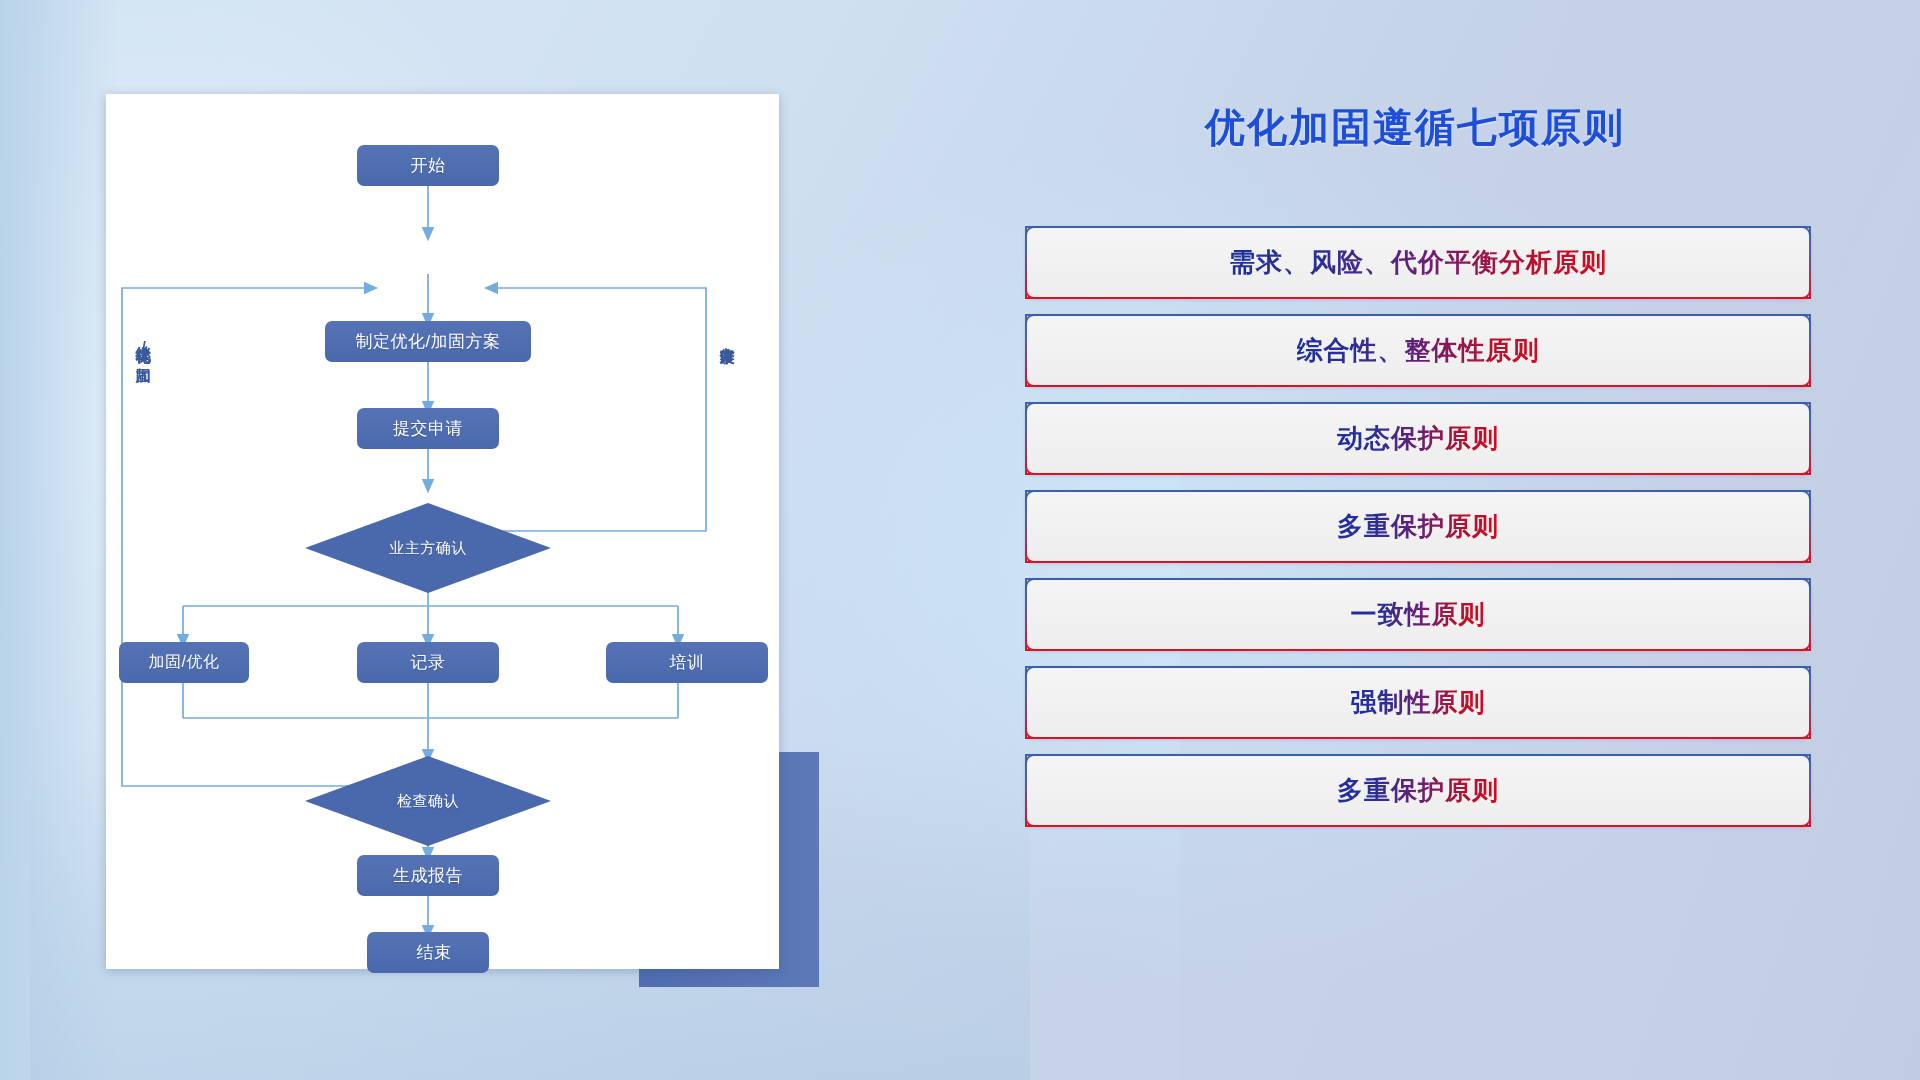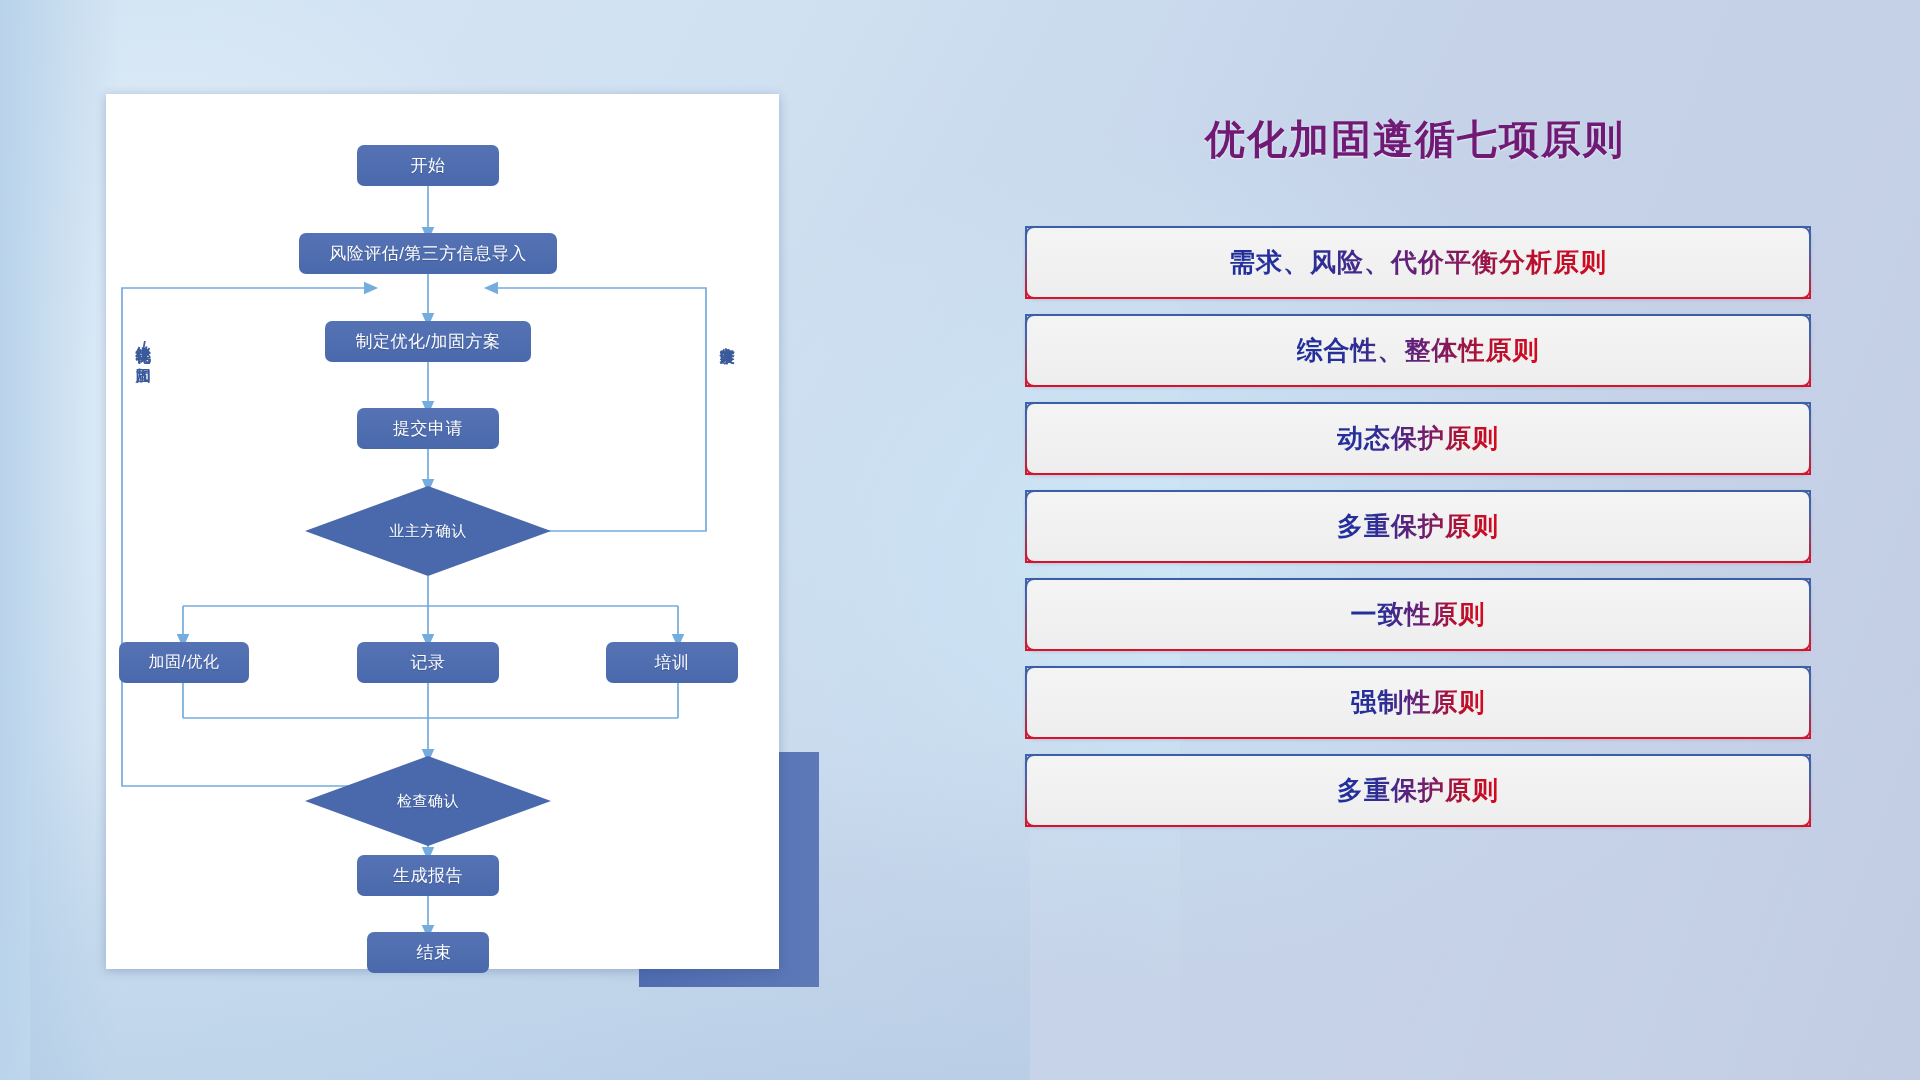--- a/index.html
+++ b/index.html
@@ -48,22 +48,22 @@
   }
 
   .vlabel{
     position:absolute;writing-mode:vertical-rl;text-orientation:upright;
     color:#3a5a9b;font-size:15px;font-weight:bold;line-height:1.02;letter-spacing:1px;
   }
 
   
   #right-panel{position:absolute;left:1010px;top:100px;width:810px;height:900px;}
   #panel-title{
-    position:absolute;left:0;top:12px;width:810px;text-align:center;
-    font-size:40px;font-weight:bold;color:#701a75;letter-spacing:2px;
+    position:absolute;left:0;top:0;width:810px;text-align:center;
+    font-size:40px;font-weight:bold;color:#1d4ed8;letter-spacing:2px;
     text-shadow:0 1px 2px rgba(255,255,255,.6);
   }
   #principle-list{position:absolute;left:15px;top:126px;width:786px;}
   .p-item{
     position:relative;height:73px;margin-bottom:15px;border-radius:9px;
     background:linear-gradient(180deg,#f4f4f4 0%,#f1f1f1 52%,#eeeeee 100%);
     border:2px solid;
     border-image:linear-gradient(180deg,#3f62a8 0%,#5b6fa6 34%,#9a4a68 68%,#d9112a 100%) 1;
     border-radius:9px;
     display:flex;align-items:center;justify-content:center;
@@ -134,36 +134,35 @@
       <path d="M322,802 L322,838" marker-end="url(#ah)"></path>
 
       <path d="M262,692 L16,692 L16,194 L265,194" marker-end="url(#ah)"></path>
 
       <path d="M382,437 L600,437 L600,194 L385,194" marker-end="url(#ah)"></path>
     </g>
   </svg>
 
   <div class="node proc" style="left:251px;top:51px;width:142px;height:41px;">开始</div>
 
-  <div class="node proc" style="left:193px;top:139px;width:258px;height:41px;">风险评估/第三方信息导入</div>
 
   <div class="node proc" style="left:219px;top:227px;width:206px;height:41px;border-radius:7px;">制定优化/加固方案</div>
 
   <div class="node proc" style="left:251px;top:314px;width:142px;height:41px;">提交申请</div>
 
-  <div class="node dia" style="left:199px;top:392px;width:246px;height:90px;">
+  <div class="node dia" style="left:199px;top:409px;width:246px;height:90px;">
     <span class="dshape"></span>
     <span class="dlabel">业主方确认</span>
   </div>
 
   <div class="node proc" style="left:13px;top:548px;width:130px;height:41px;font-size:16px;">加固/优化</div>
 
   <div class="node proc" style="left:251px;top:548px;width:142px;height:41px;">记录</div>
 
-  <div class="node proc" style="left:500px;top:548px;width:132px;height:41px;">培训</div>
+  <div class="node proc" style="left:500px;top:548px;width:162px;height:41px;">培训</div>
 
   <div class="node dia" style="left:199px;top:662px;width:246px;height:90px;">
     <span class="dshape"></span>
     <span class="dlabel">检查确认</span>
   </div>
 
   <div class="node proc" style="left:251px;top:761px;width:142px;height:41px;">生成报告</div>
 
   <div class="node proc" style="left:261px;top:838px;width:122px;height:41px;padding-left:12px;">结束</div>
 

